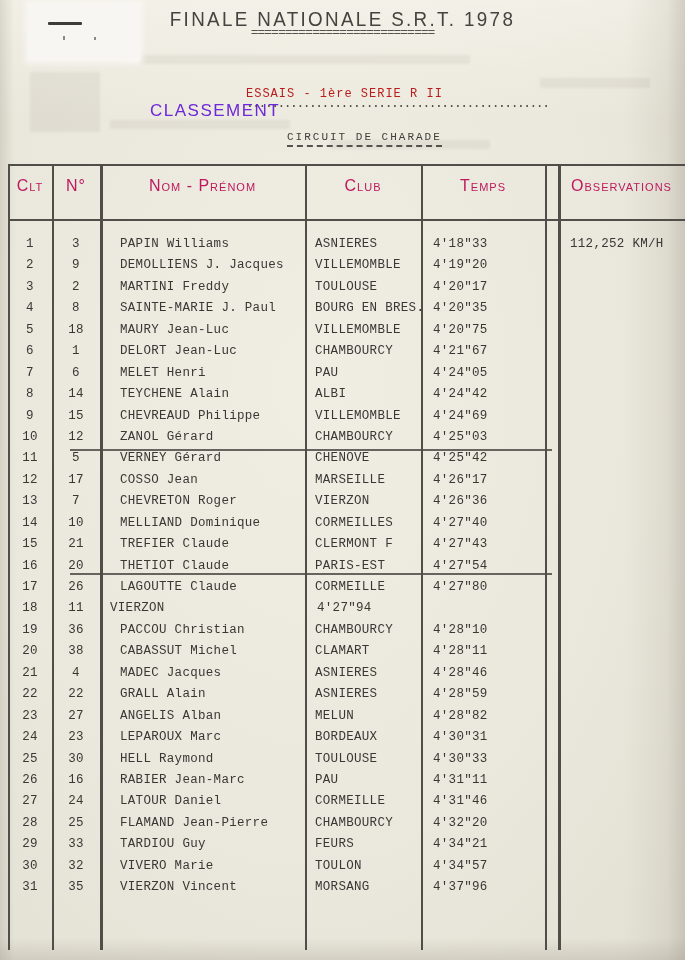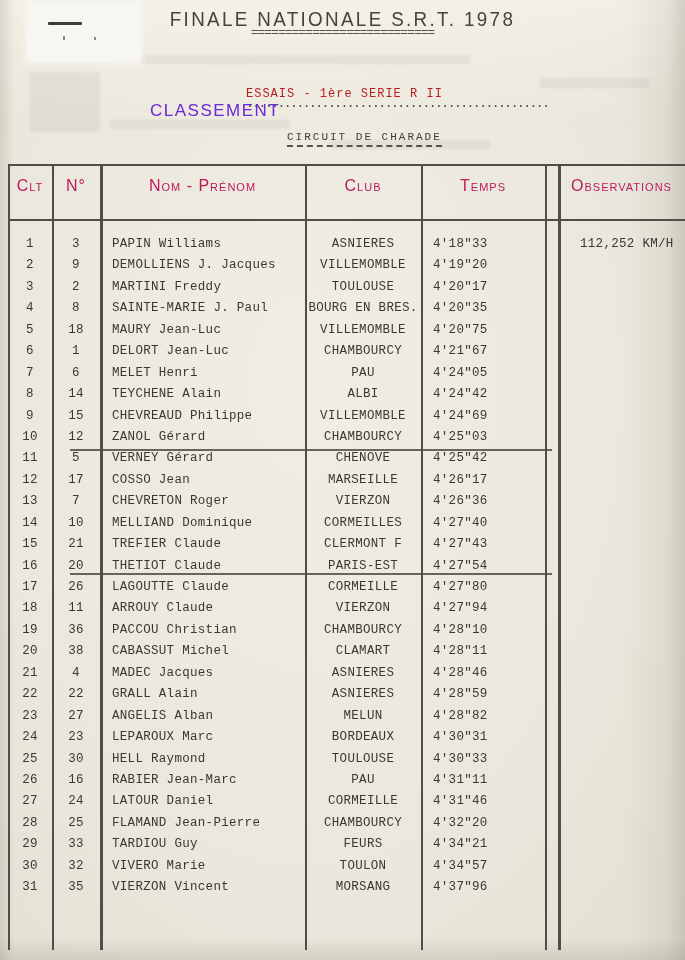--- a/index.html
+++ b/index.html
@@ -74,24 +74,24 @@
     align-items:center;
     font-family:"Liberation Sans", sans-serif;
     font-variant:small-caps;font-size:16px;letter-spacing:1px;color:#be185d;}
   .thead .hcell{text-align:center;}
   .rows{position:absolute;top:70px;left:0;width:677px;}
   .trow{display:grid;grid-template-columns:44px 48px 205px 116px 124px 13px 127px;
     height:21.45px;line-height:21.45px;font-size:12.5px;letter-spacing:.3px;color:#393834;
     white-space:nowrap;}
   .c-clt{text-align:center;}
   .c-num{text-align:center;}
-  .c-name{padding-left:12px;}
-  .c-club{text-align:center;}
+  .c-name{padding-left:20px;}
+  .c-club{padding-left:10px;}
   .c-time{padding-left:12px;}
-  .c-obs{padding-left:22px;}
+  .c-obs{padding-left:12px;}
 </style>
 </head>
 <body>
 
 <div class="abs ghost" style="top:55px;left:140px;width:330px;height:9px;"></div>
 <div class="abs ghost" style="top:72px;left:30px;width:70px;height:60px;"></div>
 <div class="abs ghost" style="top:78px;left:540px;width:110px;height:10px;"></div>
 <div class="abs ghost" style="top:120px;left:110px;width:180px;height:9px;"></div>
 <div class="abs ghost" style="top:140px;left:330px;width:160px;height:9px;"></div>
 
@@ -280,21 +280,20 @@
         <div class="cell c-num">26</div>
         <div class="cell c-name">LAGOUTTE Claude</div>
         <div class="cell c-club">CORMEILLE</div>
         <div class="cell c-time">4'27"80</div>
         <div class="cell c-spacer"></div>
         <div class="cell c-obs"></div>
       </div>
       <div class="trow">
         <div class="cell c-clt">18</div>
         <div class="cell c-num">11</div>
-        <div class="cell c-name">ARROUY Claude</div>
         <div class="cell c-club">VIERZON</div>
         <div class="cell c-time">4'27"94</div>
         <div class="cell c-spacer"></div>
         <div class="cell c-obs"></div>
       </div>
       <div class="trow">
         <div class="cell c-clt">19</div>
         <div class="cell c-num">36</div>
         <div class="cell c-name">PACCOU Christian</div>
         <div class="cell c-club">CHAMBOURCY</div>

